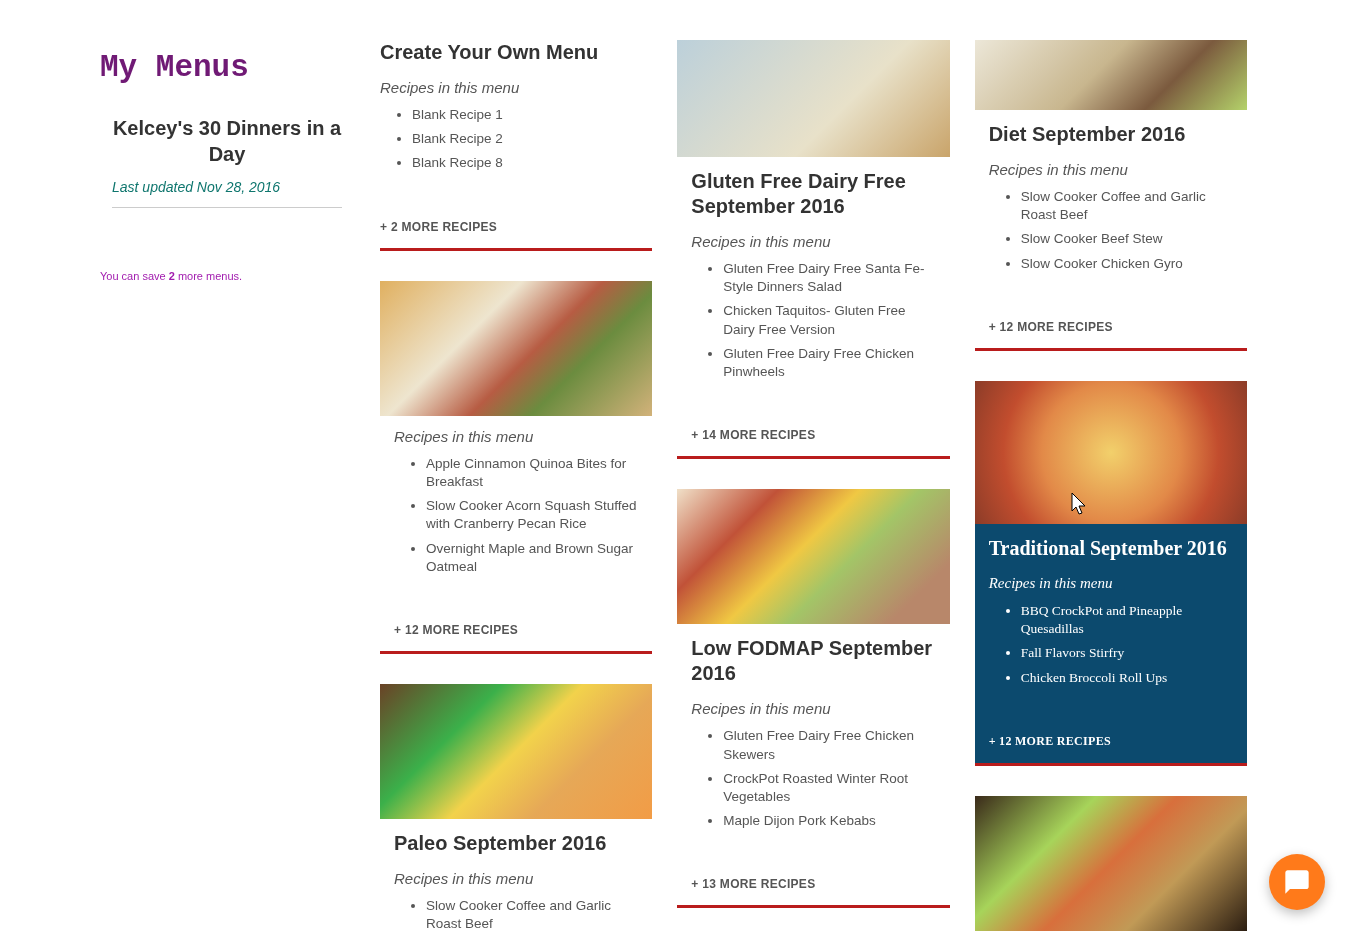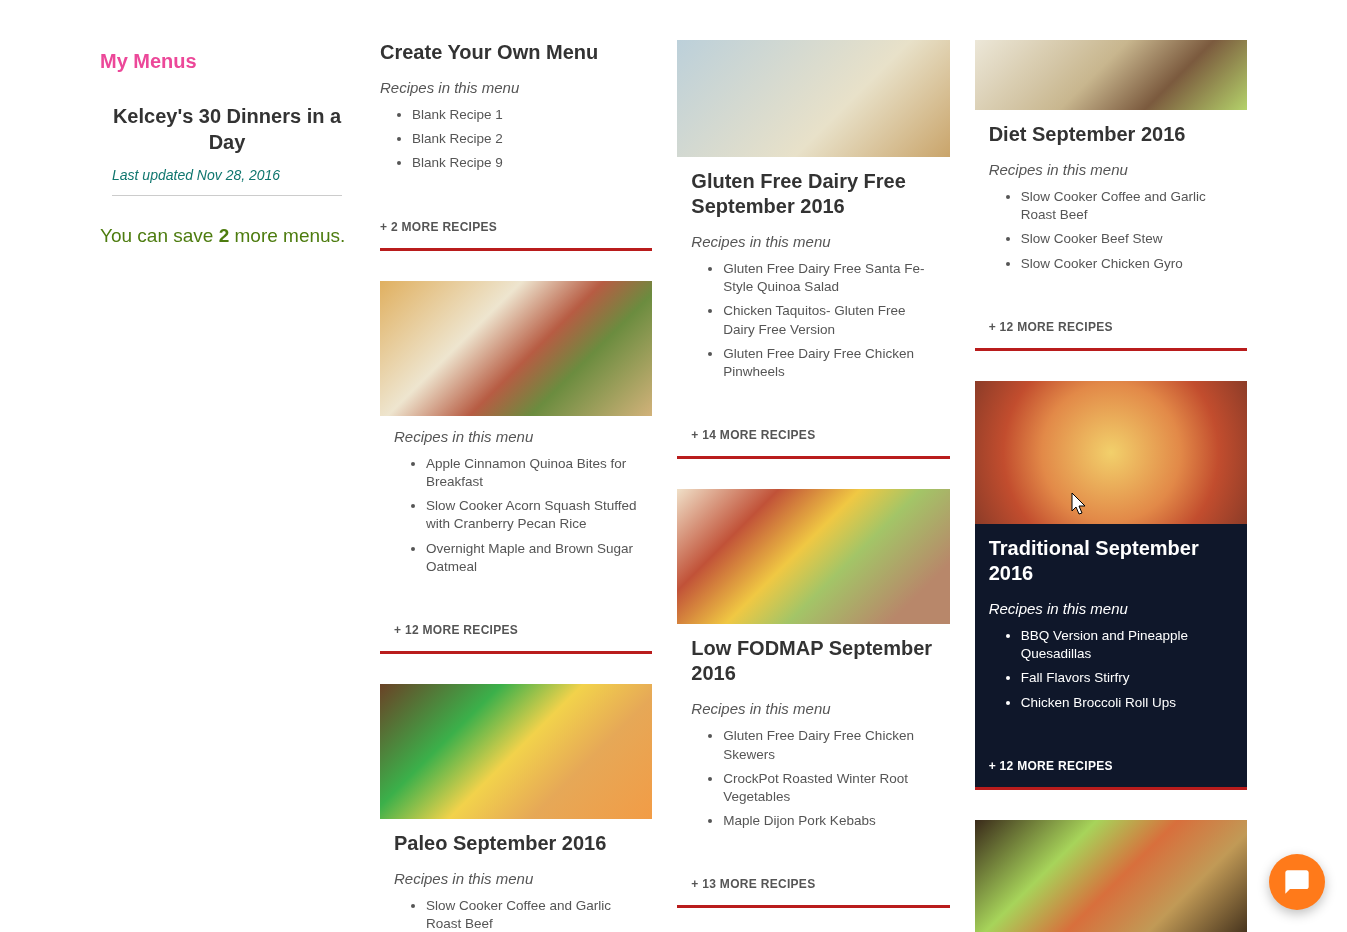--- a/index.html
+++ b/index.html
@@ -12,25 +12,26 @@
 .layout {
   display: flex;
   gap: 30px;
   align-items: flex-start;
 }
 .sidebar {
   width: 250px;
   flex-shrink: 0;
 }
 .sidebar-title {
-  font-size: 20px;
-  font-weight: 700;
-  color: #ec4899;
+  font-size: 31px;
+  font-weight: 700;
+  color: #701a75;
   margin-bottom: 30px;
   margin-top: 10px;
+  font-family: Liberation Mono, monospace;
 }
 .menu-card {
   padding: 0 8px 14px 12px;
   margin-bottom: 10px;
 }
 .menu-card-title {
   font-size: 20px;
   font-weight: 700;
   color: #333;
   line-height: 1.3;
@@ -41,39 +42,40 @@
   color: #0f766e;
   font-size: 14px;
   margin-top: 12px;
 }
 .divider {
   border: none;
   border-top: 1px solid #ccc;
   margin-top: 12px;
 }
 .save-note {
-  font-size: 19px;
-  color: #4d7c0f;
-  margin-top: 15px;
+  font-size: 11px;
+  color: #a21caf;
+  margin-top: 48px;
 }
 .save-note b { font-weight: 700; }
 .content {
   flex: 1;
   column-count: 3;
   column-gap: 25px;
 }
 .menu-item {
   break-inside: avoid;
   margin-bottom: 30px;
   border-bottom: 3px solid #b91c1c;
   padding-bottom: 14px;
 }
 .menu-item.hovered {
-  background: #0f172a;
+  background: #0c4a6e;
   color: #fff;
+  font-family: Liberation Serif, serif;
 }
 .menu-item.hovered .menu-title,
 .menu-item.hovered .recipes-label,
 .menu-item.hovered .recipe-list li,
 .menu-item.hovered .more-link { color: #fff; }
 .thumb {
   width: 100%;
   height: 135px;
   background: #888;
   position: relative;
@@ -164,21 +166,21 @@
   </aside>
 
   <main class="content" id="content">
       <div class="menu-item">
         <div class="menu-body">
           <h2 class="menu-title">Create Your Own Menu</h2>
           <div class="recipes-label">Recipes in this menu</div>
           <ul class="recipe-list">
             <li>Blank Recipe 1</li>
             <li>Blank Recipe 2</li>
-            <li>Blank Recipe 9</li>
+            <li>Blank Recipe 8</li>
           </ul>
           <div class="more-link">+ 2 MORE RECIPES</div>
         </div>
       </div>
       <div class="menu-item has-image">
         <div class="thumb img-vegbowl"></div>
         <div class="menu-body">
           <div class="recipes-label">Recipes in this menu</div>
           <ul class="recipe-list">
             <li>Apple Cinnamon Quinoa Bites for Breakfast</li>
@@ -197,21 +199,21 @@
             <li>Slow Cooker Coffee and Garlic Roast Beef</li>
           </ul>
         </div>
       </div>
       <div class="menu-item has-image">
         <div class="thumb img-drinks" style="height: 117px;"></div>
         <div class="menu-body">
           <h2 class="menu-title">Gluten Free Dairy Free September 2016</h2>
           <div class="recipes-label">Recipes in this menu</div>
           <ul class="recipe-list">
-            <li>Gluten Free Dairy Free Santa Fe-Style Quinoa Salad</li>
+            <li>Gluten Free Dairy Free Santa Fe-Style Dinners Salad</li>
             <li>Chicken Taquitos- Gluten Free Dairy Free Version</li>
             <li>Gluten Free Dairy Free Chicken Pinwheels</li>
           </ul>
           <div class="more-link">+ 14 MORE RECIPES</div>
         </div>
       </div>
       <div class="menu-item has-image">
         <div class="thumb img-kebab"></div>
         <div class="menu-body">
           <h2 class="menu-title">Low FODMAP September 2016</h2>
@@ -243,21 +245,21 @@
       <div class="menu-item has-image hovered">
         <div class="thumb img-tomato" style="height: 143px;">
           <div class="cursor" style="left: 94px; top: 110px;"><svg viewBox="0 0 20 26">
               <path fill="#fff" stroke="#000" stroke-width="1" d="M3 2 L3 20 L7 16 L10 23 L13 22 L10 15 L16 15 Z"></path>
             </svg></div>
         </div>
         <div class="menu-body">
           <h2 class="menu-title">Traditional September 2016</h2>
           <div class="recipes-label">Recipes in this menu</div>
           <ul class="recipe-list">
-            <li>BBQ Version and Pineapple Quesadillas</li>
+            <li>BBQ CrockPot and Pineapple Quesadillas</li>
             <li>Fall Flavors Stirfry</li>
             <li>Chicken Broccoli Roll Ups</li>
           </ul>
           <div class="more-link">+ 12 MORE RECIPES</div>
         </div>
       </div>
       <div class="menu-item has-image" style="border-bottom: none; padding-bottom: 0px;">
         <div class="thumb img-pasta"></div>
       </div>
     </main>

